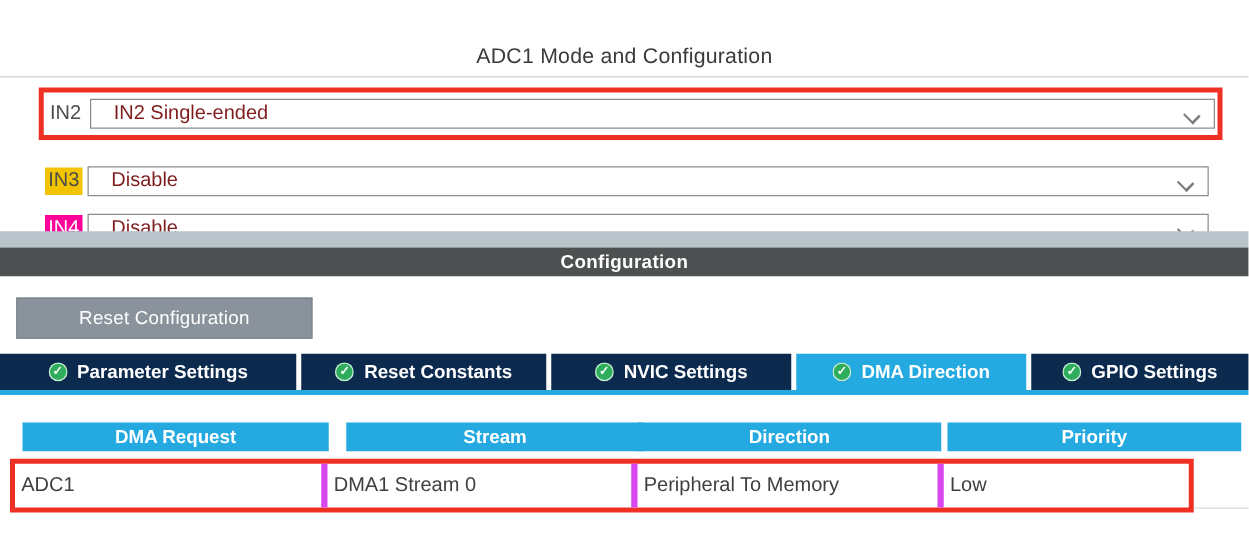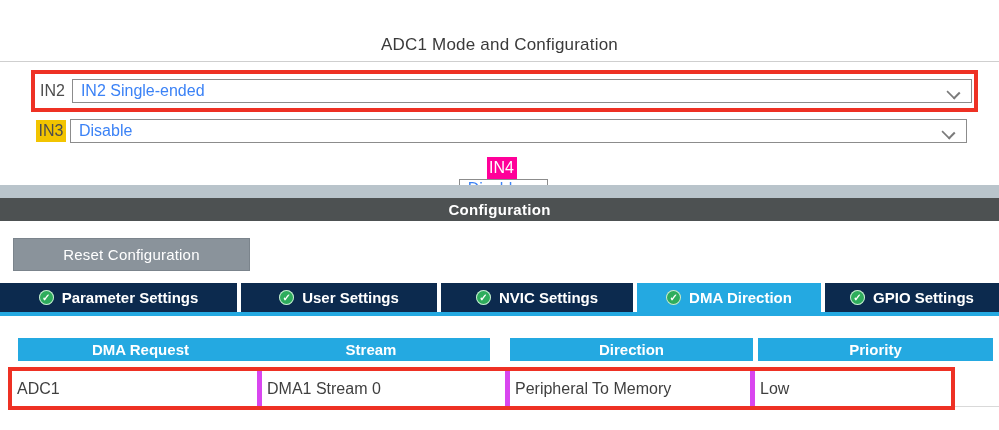--- a/index.html
+++ b/index.html
@@ -35,34 +35,34 @@
   .pin-label{
     font-size:16px;color:#4d4d4d;
     padding:1px 3px;line-height:20px;white-space:nowrap;
   }
   .pin-label.gold{background:var(--in3_gold,#f2c400);color:#4d4d4d;}
   .pin-label.magenta{background:var(--in4_magenta,#ff0099);color:#ffffff;}
   .select{
     position:relative;flex:1;height:24px;box-sizing:border-box;
     border:1px solid #8c8c8c;background:#ffffff;
     display:flex;align-items:center;
-    font-size:16px;color:#3b82f6;padding:0 26px 0 8px;
+    font-size:16px;color:#7f1d1d;padding:0 26px 0 18px;
     margin-left:4px;white-space:nowrap;
   }
   .chevron{
     position:absolute;right:12px;top:7px;width:9px;height:9px;
     border-right:2px solid #7a7a7a;border-bottom:2px solid #7a7a7a;
     transform:rotate(45deg) scaleY(.8);
   }
   .mode-row{
     position:absolute;left:36px;width:931px;height:24px;
-    display:flex;align-items:center;
+    display:flex;align-items:center;margin-top:14px;
   }
   #row-in3{top:119px;}
-  #row-in4{top:157px;flex-direction:column;}
+  #row-in4{top:157px;}
   .mode-row .pin-label{width:30px;text-align:center;height:22px;box-sizing:border-box;display:flex;align-items:center;justify-content:center;}
   
   .panel-strip{
     position:absolute;left:0;top:185px;width:999px;height:13px;
     background:var(--panel_strip,#b9c4cb);
   }
   
   .reset-btn{
     position:absolute;left:13px;top:238px;width:237px;height:33px;
     background:var(--button_gray,#8a939b);
@@ -99,21 +99,21 @@
   .check-icon::after{content:"\2713";}
   
   .thead{position:absolute;left:0;top:338px;width:999px;height:23px;}
   .th{
     position:absolute;top:0;height:23px;
     background:var(--accent_blue,#24a9e1);
     display:flex;align-items:center;justify-content:center;
     color:#ffffff;font-size:15px;font-weight:600;
   }
   .th:nth-of-type(1){left:18px;width:245px;}
-  .th:nth-of-type(2){left:252px;width:238px;}
+  .th:nth-of-type(2){left:277px;width:238px;}
   .th:nth-of-type(3){left:510px;width:243px;}
   .th:nth-of-type(4){left:758px;width:235px;}
   .data-row-box{
     position:absolute;left:8px;top:367px;width:947px;height:43px;
     border:4px solid var(--highlight_red,#ee3124);box-sizing:border-box;
     background:#ffffff;display:flex;align-items:stretch;cursor:pointer;
   }
   .td{
     display:flex;align-items:center;
     font-size:16px;color:#3f3f3f;padding-left:5px;box-sizing:border-box;
@@ -166,21 +166,21 @@
 
   <div class="reset-btn">Reset Configuration</div>
 
   <div class="tab-bar">
     <div class="tab">
       <span class="check-icon"></span>
       <span>Parameter Settings</span>
     </div>
     <div class="tab">
       <span class="check-icon"></span>
-      <span>User Settings</span>
+      <span>Reset Constants</span>
     </div>
     <div class="tab">
       <span class="check-icon"></span>
       <span>NVIC Settings</span>
     </div>
     <div class="tab active">
       <span class="check-icon"></span>
       <span>DMA Direction</span>
     </div>
     <div class="tab">

